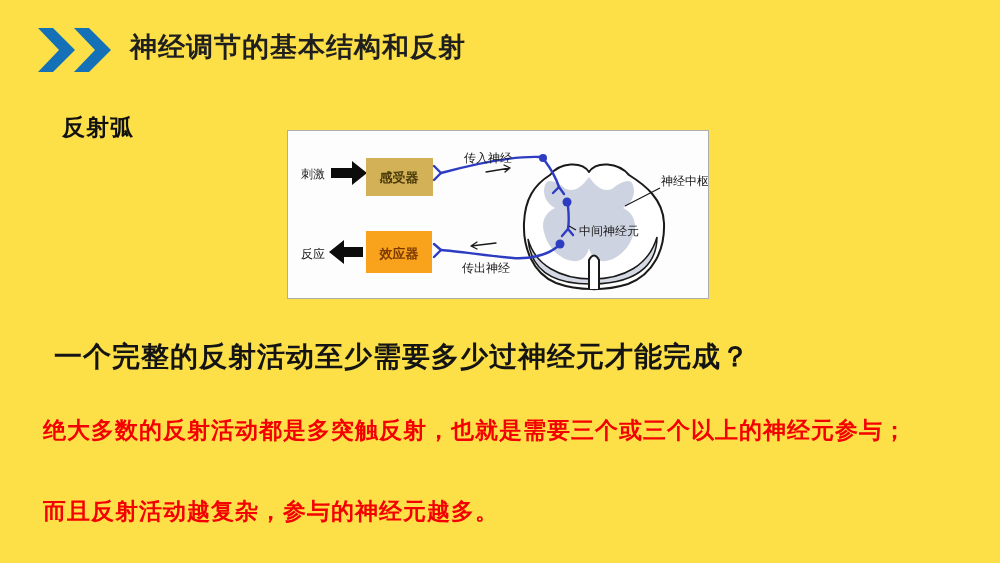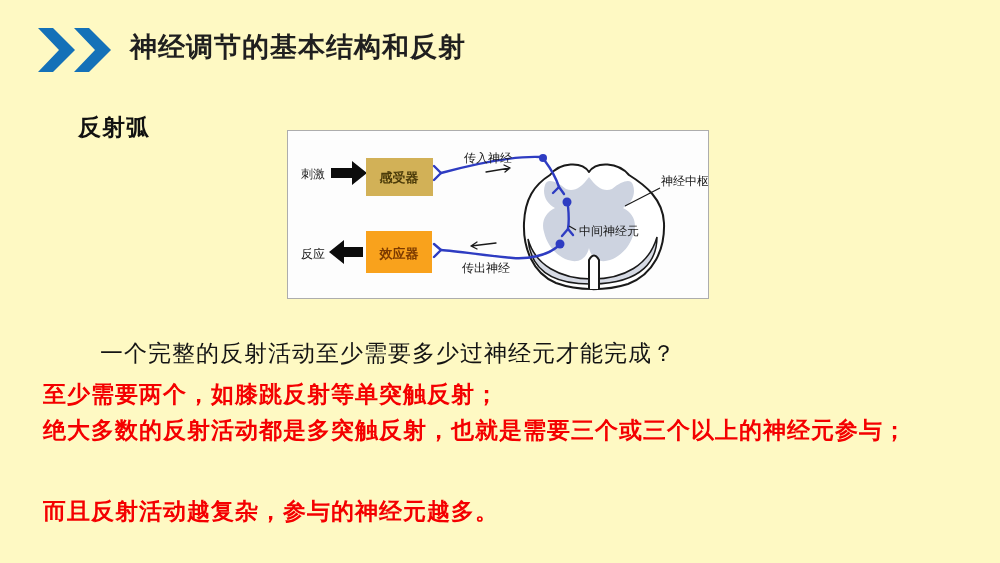--- a/index.html
+++ b/index.html
@@ -1,37 +1,37 @@
 <!DOCTYPE html>
 <html><head>
 <meta charset="utf-8">
 <style>
   html,body{margin:0;padding:0;background:#fff;}
   body{font-family:"Liberation Sans","DejaVu Sans",sans-serif;}
-  .slide{position:relative;width:1000px;height:563px;background:#fef9c3;overflow:hidden;}
+  .slide{position:relative;width:1000px;height:563px;background:#fde047;overflow:hidden;}
 
   
   .hdr-icon{position:absolute;left:36px;top:27px;width:80px;height:46px;}
   .hdr-title{position:absolute;left:130px;top:29px;font-size:27px;font-weight:600;
              color:#1f1f1f;letter-spacing:1px;white-space:nowrap;}
 
   
-  .section-label{position:absolute;left:78px;top:112px;font-size:23px;font-weight:600;
+  .section-label{position:absolute;left:62px;top:112px;font-size:23px;font-weight:600;
                  color:#111;letter-spacing:1px;}
 
   
   .diagram{position:absolute;left:287px;top:130px;width:420px;height:167px;
            border:1px solid #adadad;background:#fdfdfd;box-sizing:content-box;}
   .diagram svg{display:block;}
   .dg-label{font-size:12px;fill:#1a1a1a;}
   .dg-box-label{font-size:13px;font-weight:bold;}
 
   
-  .question{position:absolute;left:54px;top:338px;font-size:23px;font-weight:400;
-            color:#141414;letter-spacing:1px;white-space:nowrap;margin-left:46px;}
+  .question{position:absolute;left:54px;top:338px;font-size:28px;font-weight:700;
+            color:#141414;letter-spacing:1px;white-space:nowrap;}
   .answer{position:absolute;left:43px;font-size:23px;font-weight:600;
           color:#f40000;letter-spacing:1px;white-space:nowrap;}
   .answer-0{top:379px;}
   .answer-1{top:415px;}
   .answer-2{top:496px;}
 </style>
 </head>
 <body>
 
 <div class="slide">
@@ -98,17 +98,16 @@
       <text class="dg-label" x="373" y="54">神经中枢</text>
       <text class="dg-label" x="291" y="104">中间神经元</text>
       <text class="dg-label" x="174" y="141">传出神经</text>
       <text class="dg-box-label" x="111" y="127" text-anchor="middle" fill="#7c3a00">效应器</text>
       <text class="dg-label" x="13" y="127">反应</text>
     </svg>
   </div>
 
   <div class="question">一个完整的反射活动至少需要多少过神经元才能完成？</div>
 
-  <div class="answer answer-0">至少需要两个，如膝跳反射等单突触反射；</div>
   <div class="answer answer-1">绝大多数的反射活动都是多突触反射，也就是需要三个或三个以上的神经元参与；</div>
   <div class="answer answer-2">而且反射活动越复杂，参与的神经元越多。</div>
 
 </div>
 
 </body></html>

